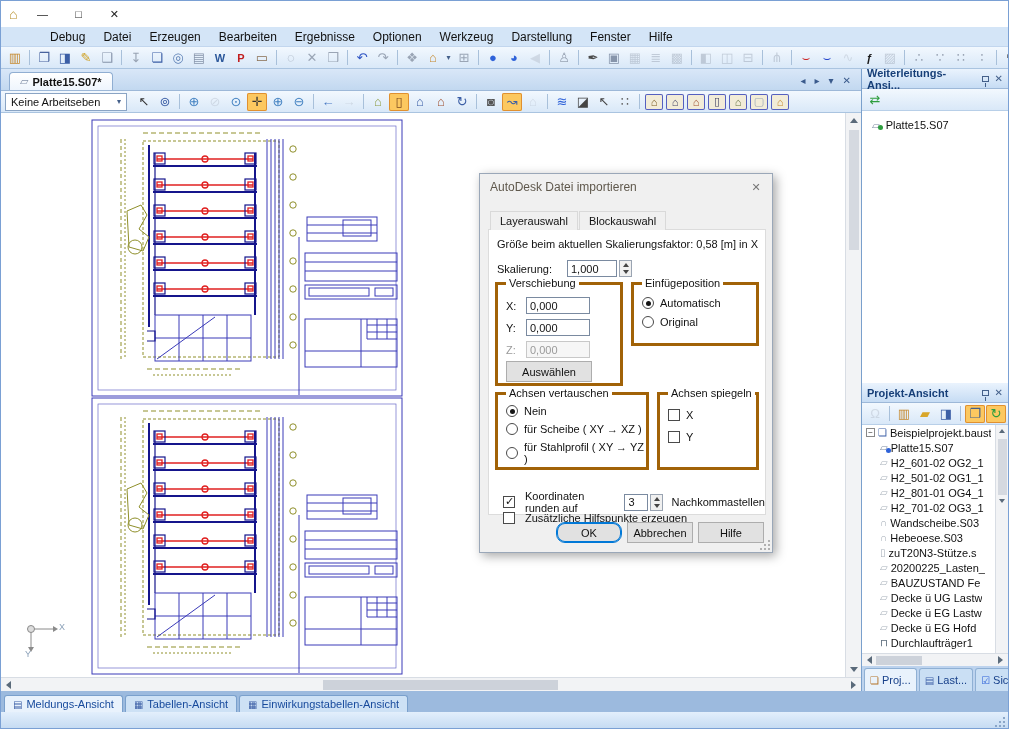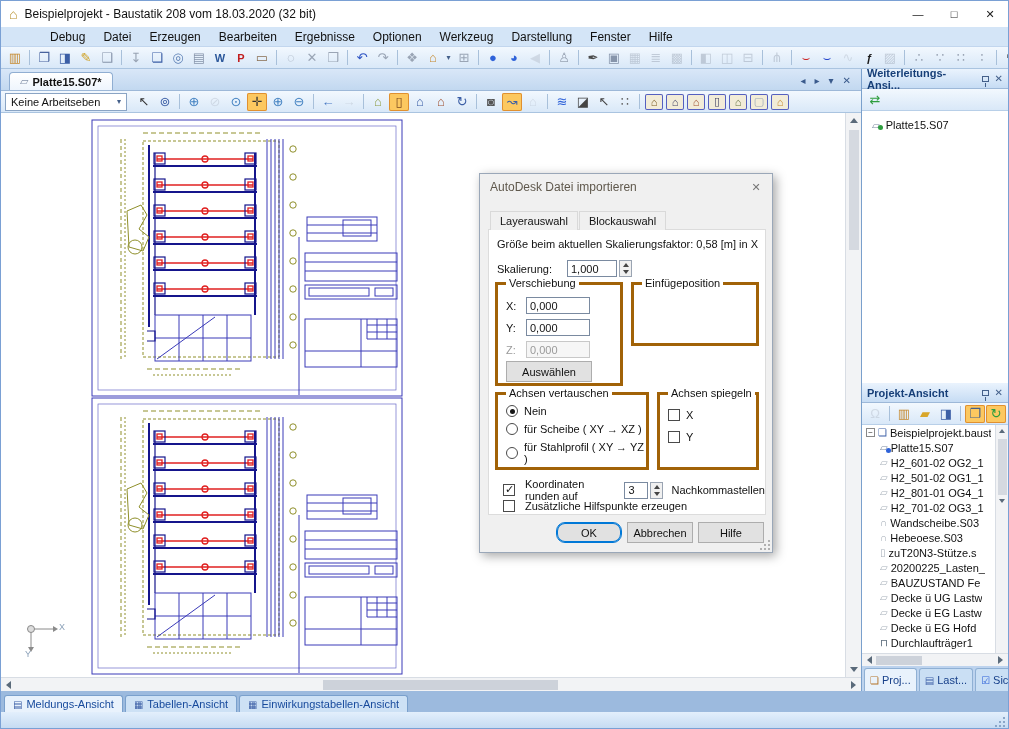--- a/index.html
+++ b/index.html
@@ -135,35 +135,34 @@
   .grp .radio-row{margin-top:0;}
   .einf .optlist{padding-top:12px;}
   .achsv .optlist{padding-top:10px;}
   .achsv .radio-row{margin-bottom:6px;}
   .achss .optlist{padding-top:14px;}
   .achss .check-row{margin-bottom:10px;}
   .radio{width:12px;height:12px;border:1px solid #4a4a4a;border-radius:50%;background:#fff;display:inline-block;position:relative;margin-right:6px;flex:none;}
   .radio-row.sel .radio::after{content:"";position:absolute;left:2.5px;top:2.5px;width:5px;height:5px;border-radius:50%;background:#151515;}
   .checkbox{width:12px;height:12px;border:1px solid #4a4a4a;background:#fff;display:inline-block;margin-right:6px;position:relative;flex:none;}
   .checkbox.on::after{content:"✓";position:absolute;left:1px;top:-2px;font-size:11px;color:#111;}
-  .chk-line{position:absolute;left:14px;display:flex;align-items:center;gap:4px;}
+  .chk-line{position:absolute;left:14px;display:flex;align-items:center;gap:4px;margin-top:12px;}
   .chk-line .spinwrap{display:inline-flex;margin:0 4px;}
   .dlg-buttons{position:absolute;left:0;right:8px;top:348px;display:flex;justify-content:flex-end;gap:5px;}
   .dlg-buttons .btn{width:66px;height:21px;padding:2px 0;text-align:center;}
   .dlg-grip{position:absolute;right:2px;bottom:2px;width:10px;height:10px;}
   .dlg-grip::after{content:"";position:absolute;right:0;bottom:0;width:2px;height:2px;background:#b0b0b0;box-shadow:-4px 0 #b0b0b0,0 -4px #b0b0b0,-4px -4px #b0b0b0,-8px 0 #b0b0b0,0 -8px #b0b0b0;}
 </style>
 </head>
 <body>
 
 <div class="app">
 
   <div class="titlebar">
     <span class="app-icon">⌂</span>
-    <span class="title-text">Beispielprojekt - Baustatik 208 vom 18.03.2020 (32 bit)</span>
     <span class="wc">—</span>
     <span class="wc">□</span>
     <span class="wc">✕</span>
   </div>
 
   <div class="menubar">
 
   <span class="menu-item">Debug</span>
       <span class="menu-item">Datei</span>
       <span class="menu-item">Erzeugen</span>
@@ -677,20 +676,31 @@
         </div>
         <div class="vrow" style="top:56px;">
           <span class="lbl" style="color:#9a9a9a;">Z:</span>
           <span class="field dis" style="width:64px;">0,000</span>
         </div>
         <button class="btn sm">Auswählen</button>
       </div>
       <div class="grp einf">
         <span class="legend">Einfügeposition</span>
         <div class="optlist"></div>
+        <div>
+
+        <div class="radio-row sel">
+              <span class="radio"></span>
+              <span>Automatisch</span>
+            </div>
+            <div class="radio-row">
+              <span class="radio"></span>
+              <span>Original</span>
+            </div>
+          </div>
       </div>
       <div class="grp achsv">
         <span class="legend">Achsen vertauschen</span>
         <div class="optlist"></div>
         <div>
 
         <div class="radio-row sel">
               <span class="radio"></span>
               <span>Nein</span>
             </div>

